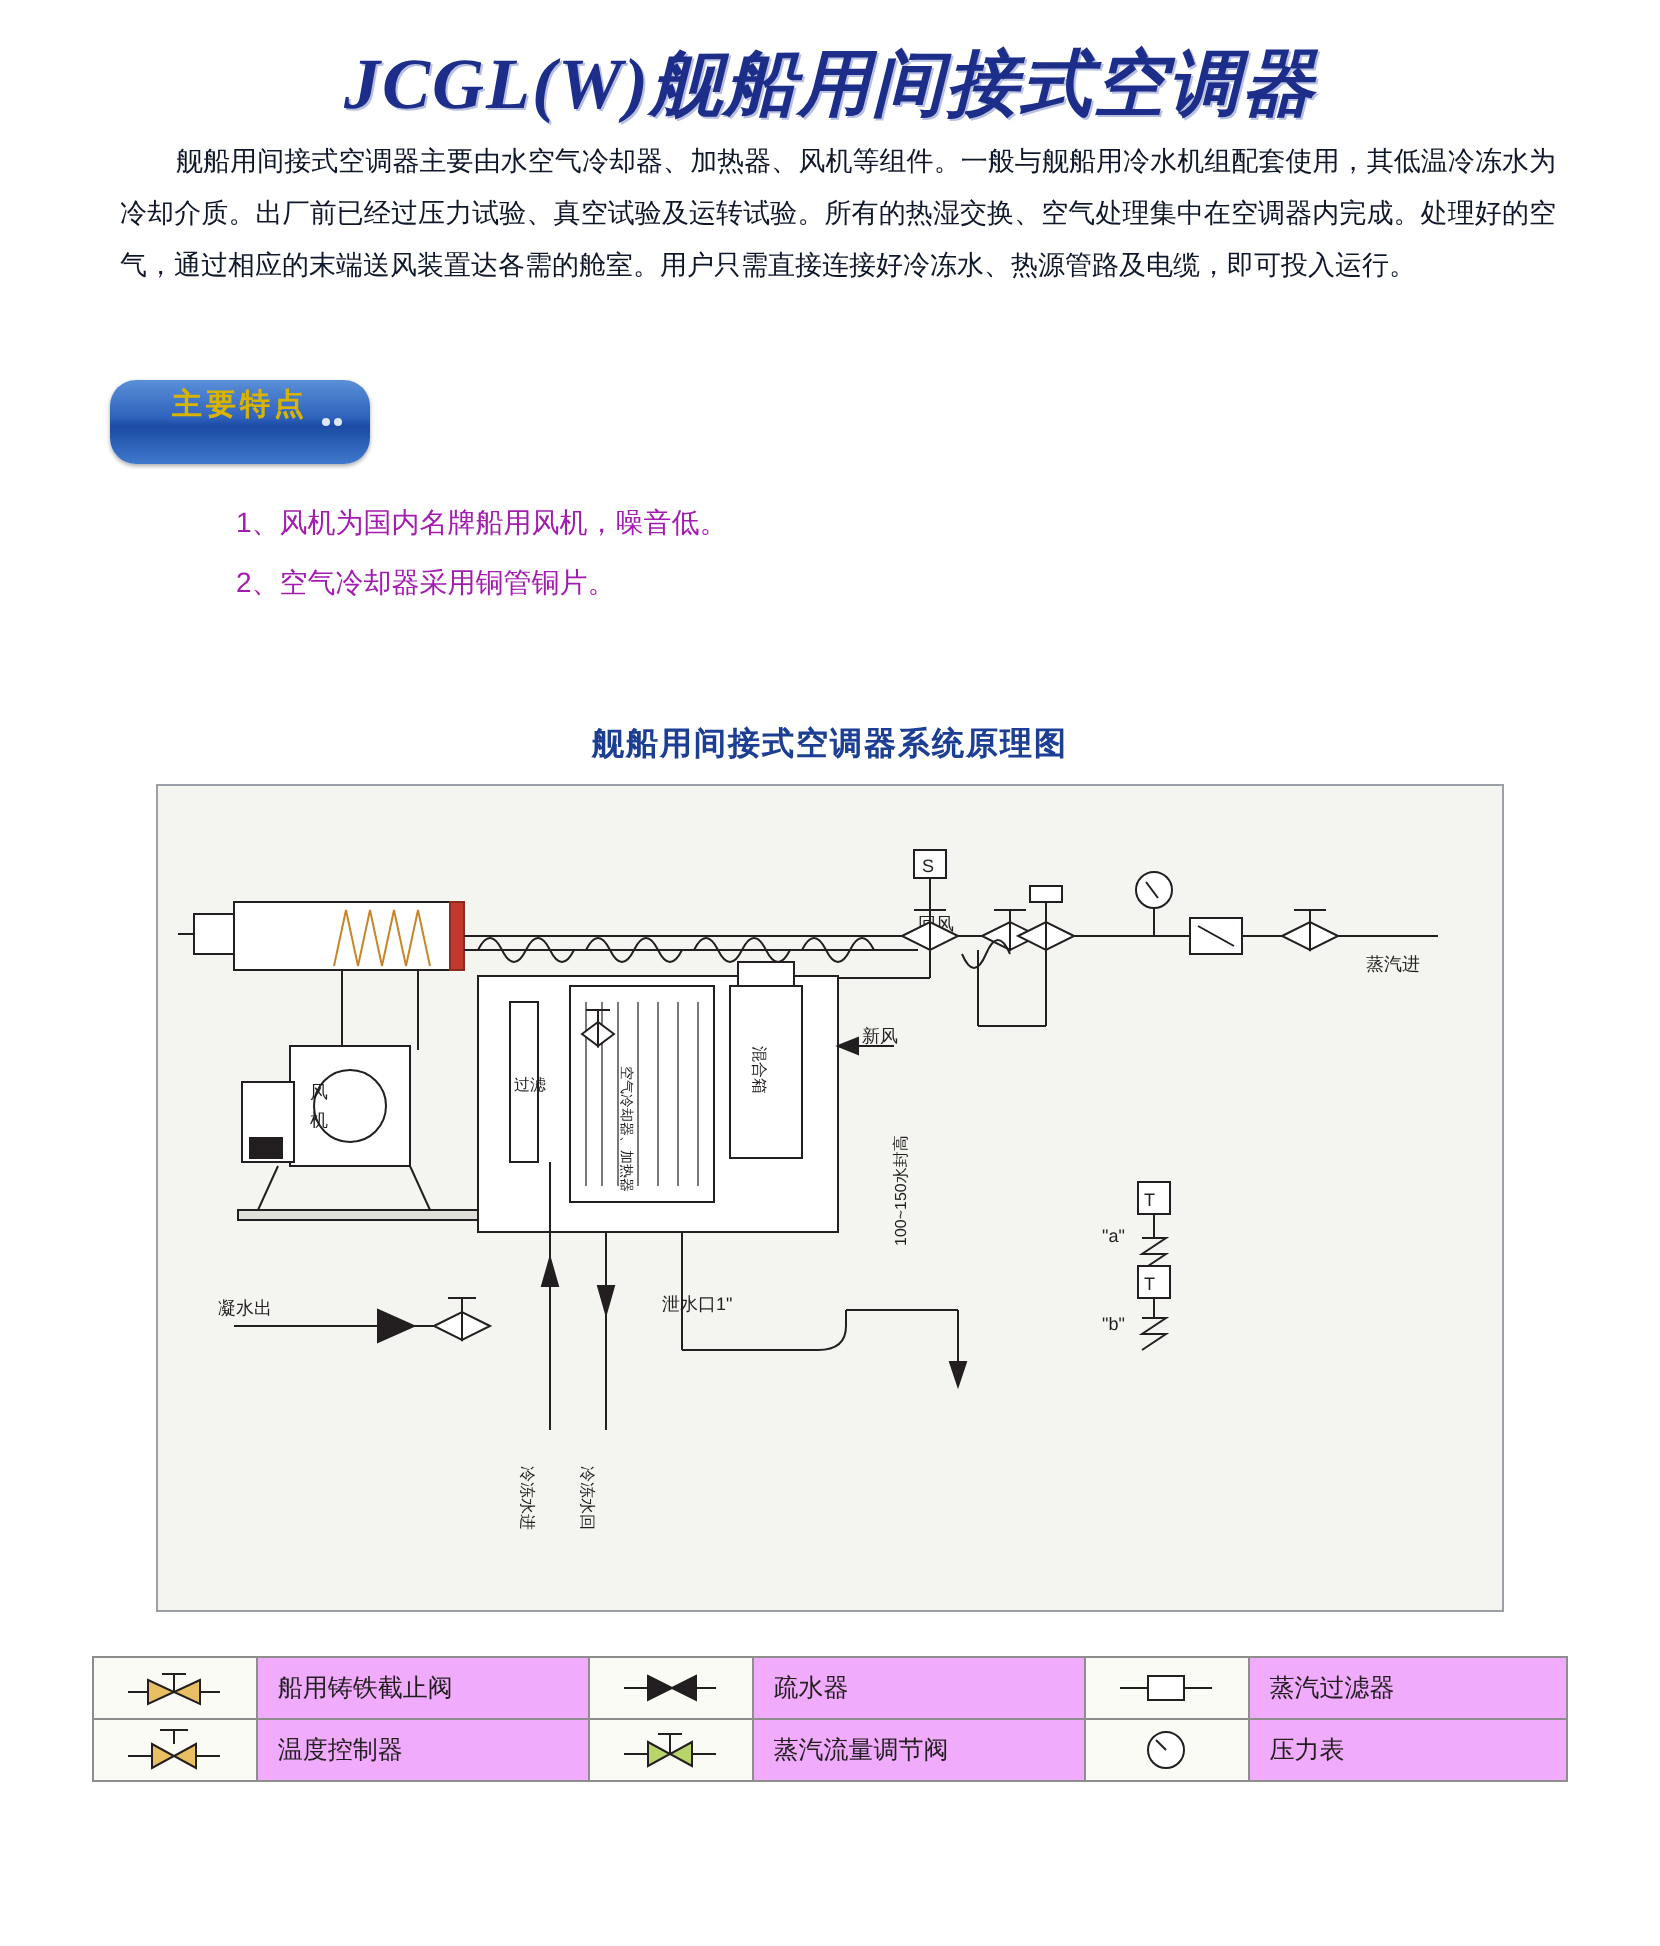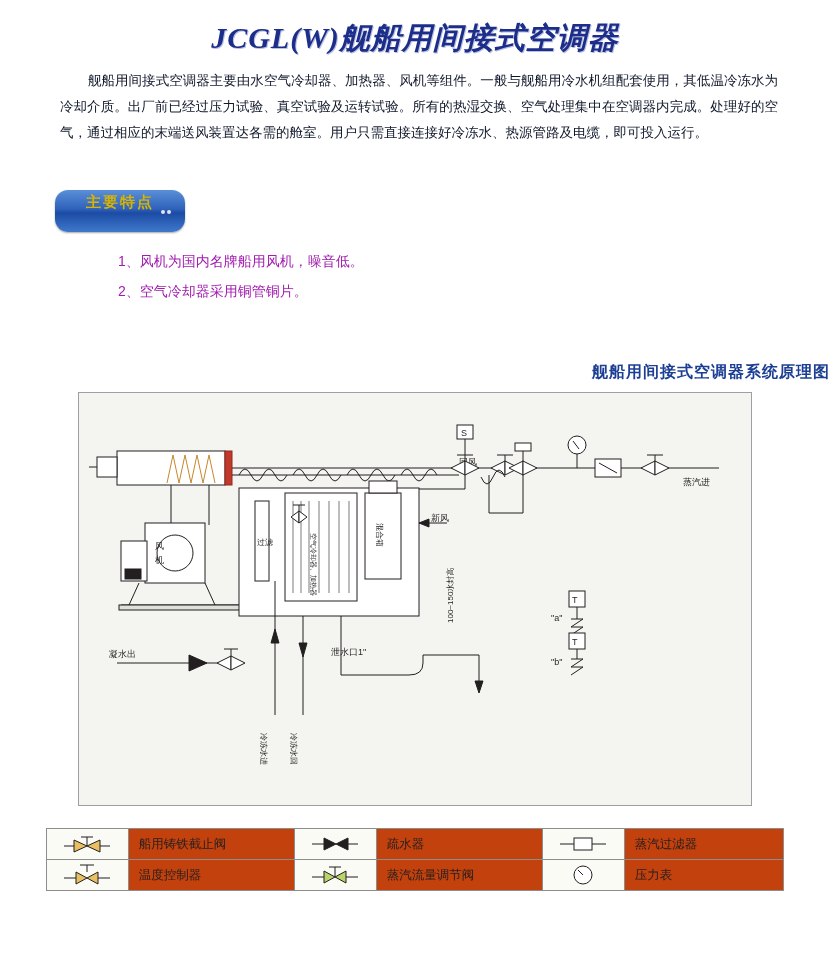--- a/index.html
+++ b/index.html
@@ -23,21 +23,21 @@
   
   .main-title {
     position: absolute;
     top: 18px;
     left: 0;
     width: 830px;
     text-align: center;
     font-family: "Liberation Serif", serif;
     font-weight: bold;
     font-style: italic;
-    font-size: 30px;
+    font-size: 36px;
     letter-spacing: 1px;
     color: #1c2e8a;
     text-shadow: 1px 1px 0 #b9c0e0;
   }
   
   .intro {
     position: absolute;
     top: 68px;
     left: 60px;
     width: 718px;
@@ -96,21 +96,21 @@
     font-size: 14px;
     line-height: 30px;
     color: #a21caf;
   }
   
   .diagram-title {
     position: absolute;
     top: 362px;
     left: 0;
     width: 830px;
-    text-align: right;
+    text-align: center;
     font-size: 16px;
     font-weight: bold;
     color: #1c3f94;
     letter-spacing: 1px;
   }
   .diagram-box {
     position: absolute;
     top: 392px;
     left: 78px;
     width: 672px;
@@ -141,21 +141,21 @@
   }
   .legend td.sym {
     width: 84px;
     text-align: center;
     background: #fbfbf6;
   }
   .legend td.lbl {
     width: 162px;
     padding-left: 10px;
     color: #231f20;
-    background: #c2410c;
+    background: #f0abfc;
   }
   .legend svg { vertical-align: middle; }
   .nowrap { white-space: nowrap; }
 </style>
 </head>
 <body>
 
 <div class="page">
 
   <div class="main-title">JCGL(W)舰船用间接式空调器</div>

